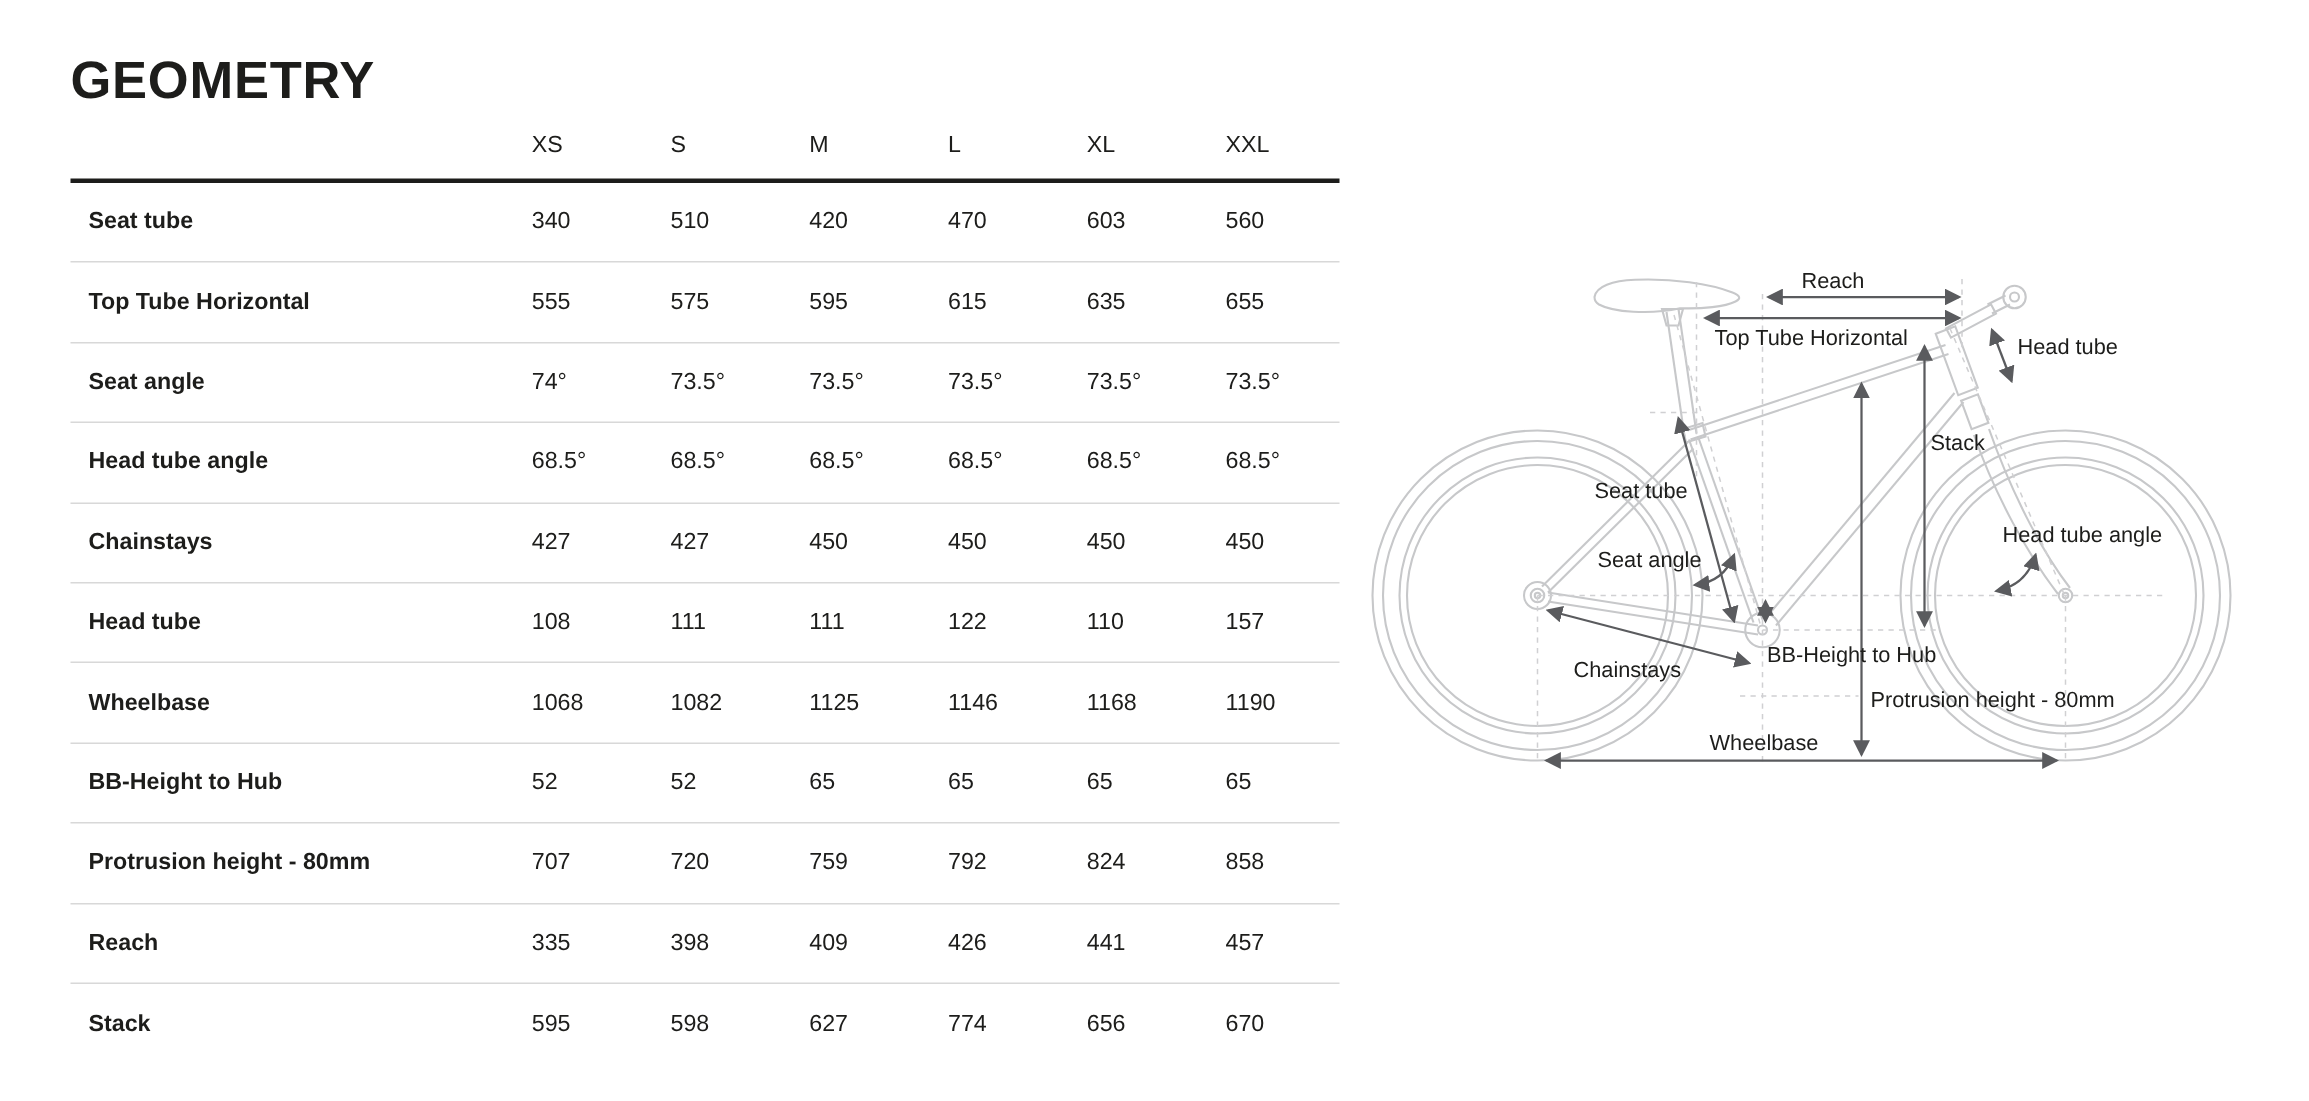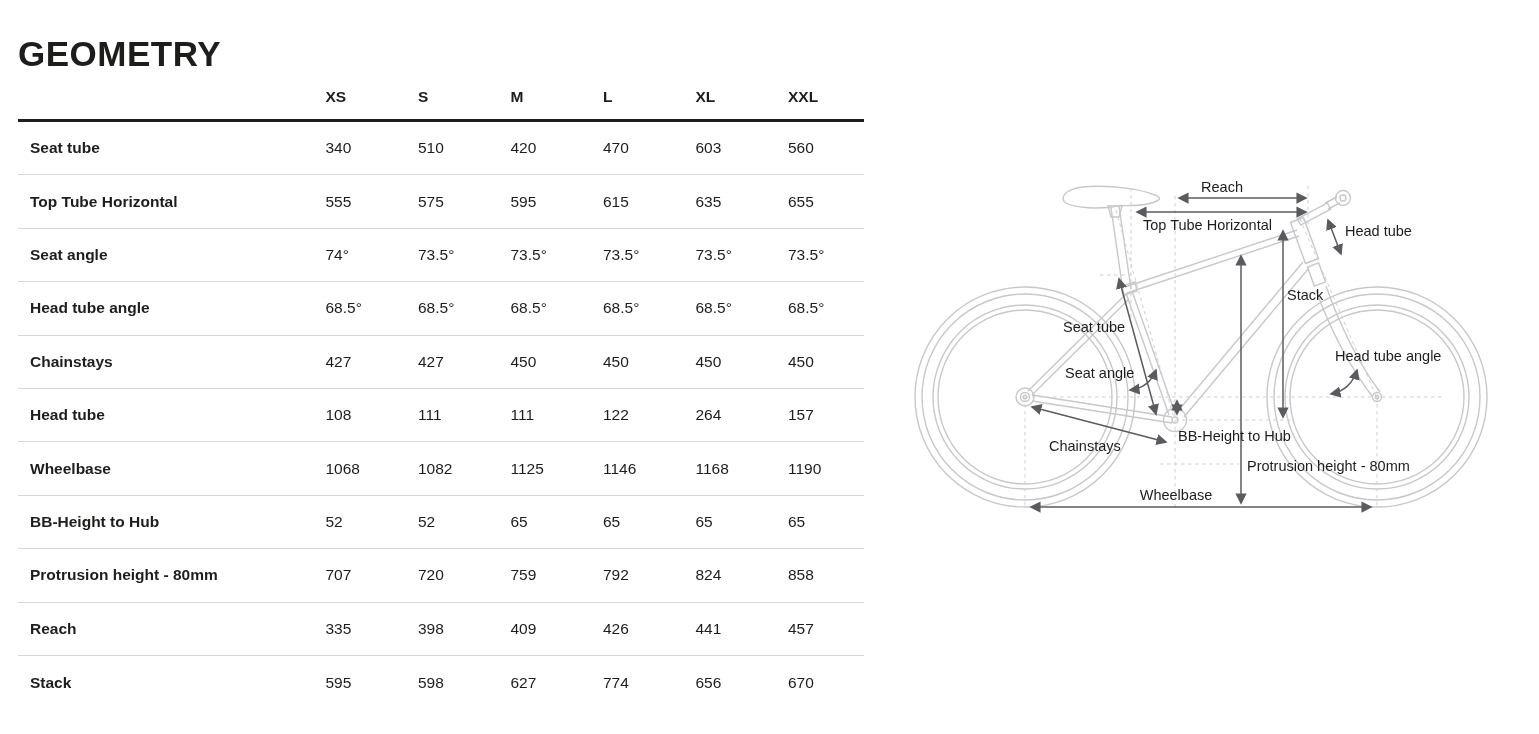--- a/index.html
+++ b/index.html
@@ -5,35 +5,35 @@
   * { box-sizing: border-box; }
   html,body { margin:0; padding:0; }
   body {
     width:1539px; height:734px;
     background:#ffffff;
     font-family:"Liberation Sans", sans-serif;
     color:#1d1d1b;
     position:relative;
     overflow:hidden;
   }
-  .geo-section { position:absolute; left:18px; top:36px; width:846px; }
+  .geo-section { position:absolute; left:47px; top:36px; width:846px; }
   h1.geo-title {
     margin:0; padding:0;
     font-size:35px; line-height:36px; font-weight:700;
     letter-spacing:.5px; font-stretch:condensed;
     color:#1d1d1b;
   }
   .thead {
     display:grid;
     grid-template-columns:307.5px 92.5px 92.5px 92.5px 92.5px 92.5px 76px;
     height:50px;
     border-bottom:3px solid #1d1d1b;
     align-items:end;
   }
-  .thead .hcell { font-size:15.5px; padding-bottom:13px; font-weight:700; }
+  .thead .hcell { font-size:15.5px; padding-bottom:13px; font-weight:400; }
   .tbody { }
   .trow {
     display:grid;
     grid-template-columns:307.5px 92.5px 92.5px 92.5px 92.5px 92.5px 76px;
     height:53.4px;
     align-items:center;
     border-bottom:1px solid #d8d8d8;
   }
   .trow:last-child { border-bottom:none; }
   .cell { font-size:15.5px; }
@@ -107,21 +107,21 @@
       <div class="cell">450</div>
       <div class="cell">450</div>
       <div class="cell">450</div>
     </div>
     <div class="trow">
       <div class="cell label">Head tube</div>
       <div class="cell">108</div>
       <div class="cell">111</div>
       <div class="cell">111</div>
       <div class="cell">122</div>
-      <div class="cell">264</div>
+      <div class="cell">110</div>
       <div class="cell">157</div>
     </div>
     <div class="trow">
       <div class="cell label">Wheelbase</div>
       <div class="cell">1068</div>
       <div class="cell">1082</div>
       <div class="cell">1125</div>
       <div class="cell">1146</div>
       <div class="cell">1168</div>
       <div class="cell">1190</div>

